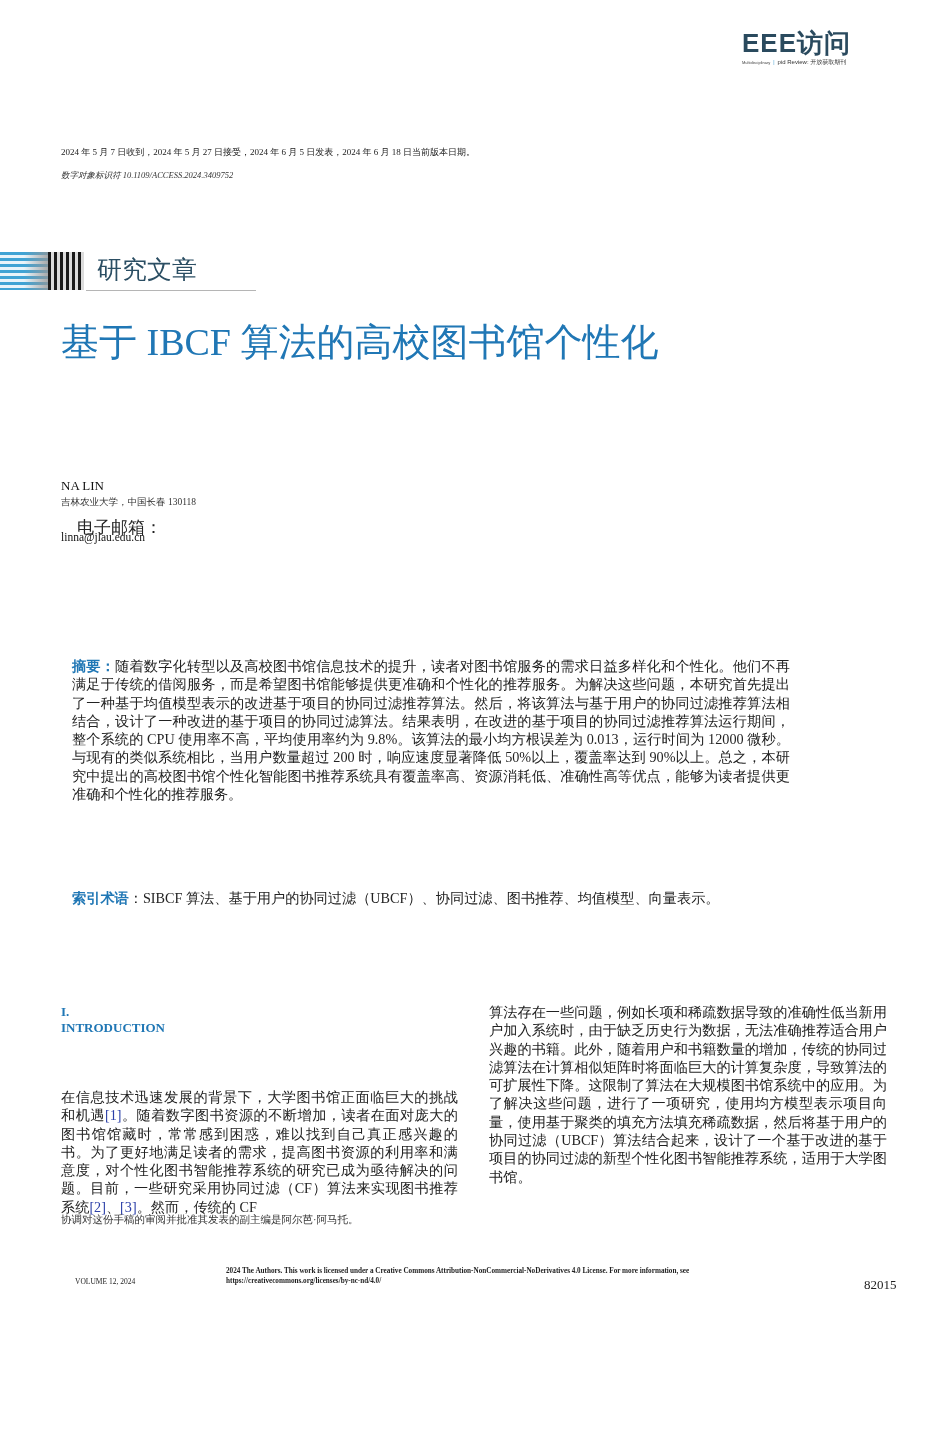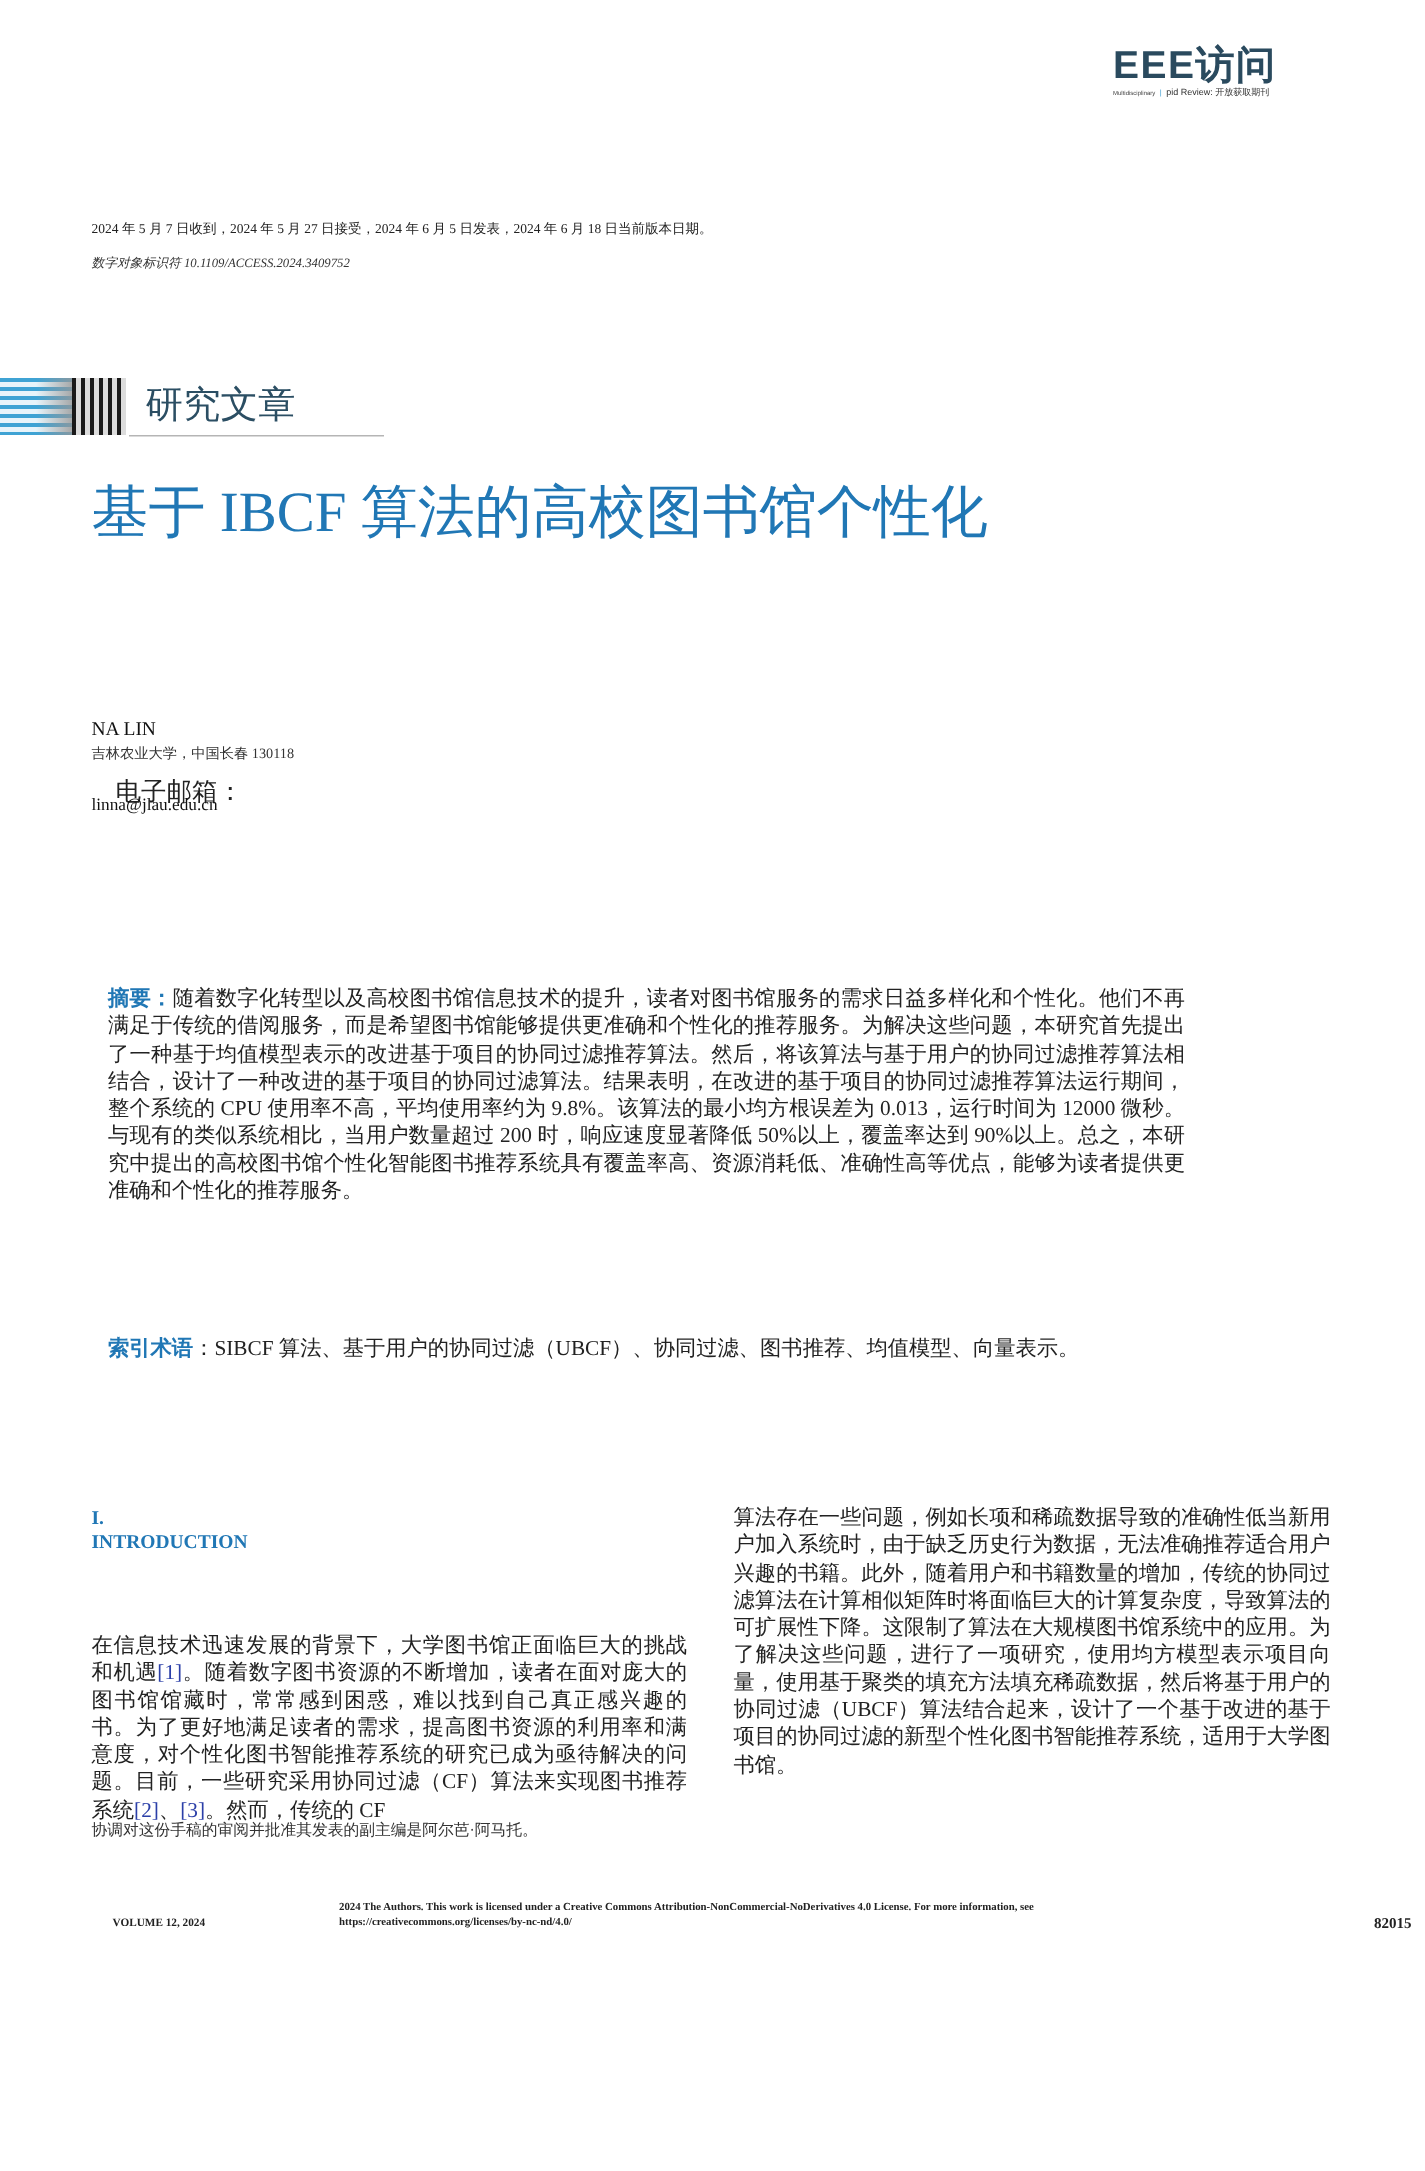--- a/index.html
+++ b/index.html
@@ -49,23 +49,23 @@
   
   .sec-num { left: 61px; top: 1004px; font-size: 13px; font-weight: bold; color: #2077b5; }
   .sec-title { left: 61px; top: 1020px; font-size: 13px; font-weight: bold; color: #2077b5; }
   .col-left { left: 61px; top: 1040px; width: 397px; font-size: 14.2px; line-height: 18.3px; color: #222; text-align: justify; margin-top: 48px; }
   .col-right { left: 489px; top: 1003px; width: 398px; font-size: 14.2px; line-height: 18.3px; color: #222; text-align: justify; }
   .ref { color: #2b3fa8; }
 
   .editor { left: 61px; top: 1213px; font-size: 10.5px; color: #333; white-space: nowrap; }
 
   
-  .vol { left: 75px; top: 1277px; font-size: 7.5px; font-weight: bold; color: #222; white-space: nowrap; }
+  .vol { left: 75px; top: 1277px; font-size: 7.5px; font-weight: normal; color: #222; white-space: nowrap; }
   .license { left: 226px; top: 1266px; width: 520px; font-size: 7.2px; font-weight: bold; line-height: 10px; color: #222; }
-  .page-num { left: 916px; top: 1277px; font-size: 10px; font-weight: bold; color: #222; }
+  .page-num { left: 864px; top: 1277px; font-size: 13px; font-weight: normal; color: #222; }
 </style>
 </head>
 <body>
 
 <div class="abs logo">
   <div class="logo-main">EEE访问</div>
   <div class="logo-sub">
     <span class="small">Multidisciplinary</span><span class="bar">|</span><span>pid Review: 开放获取期刊</span>
   </div>
 </div>

